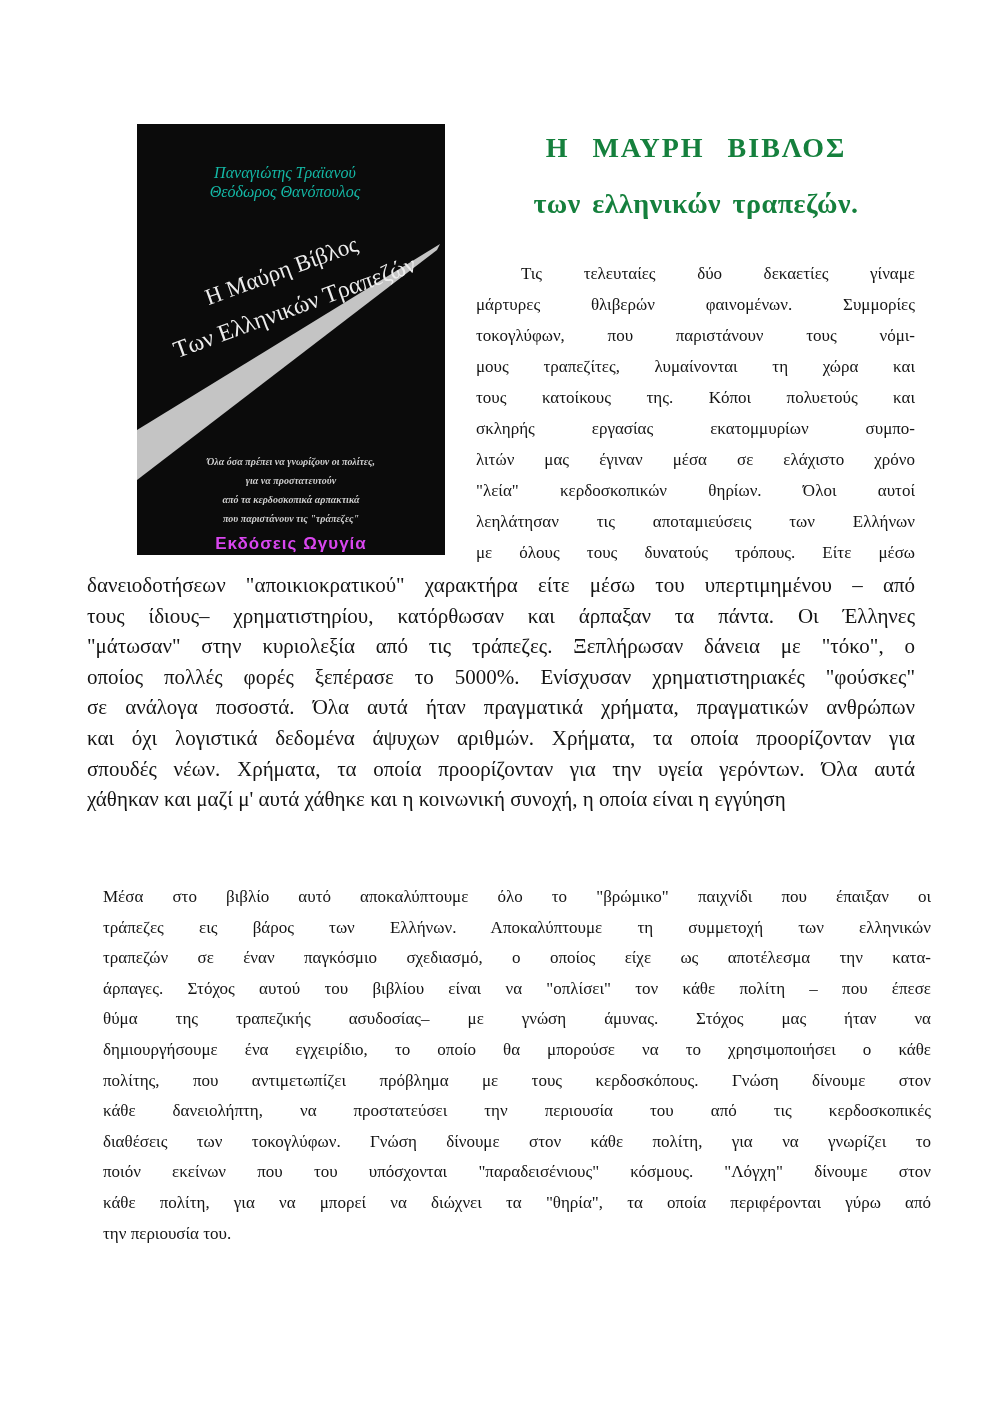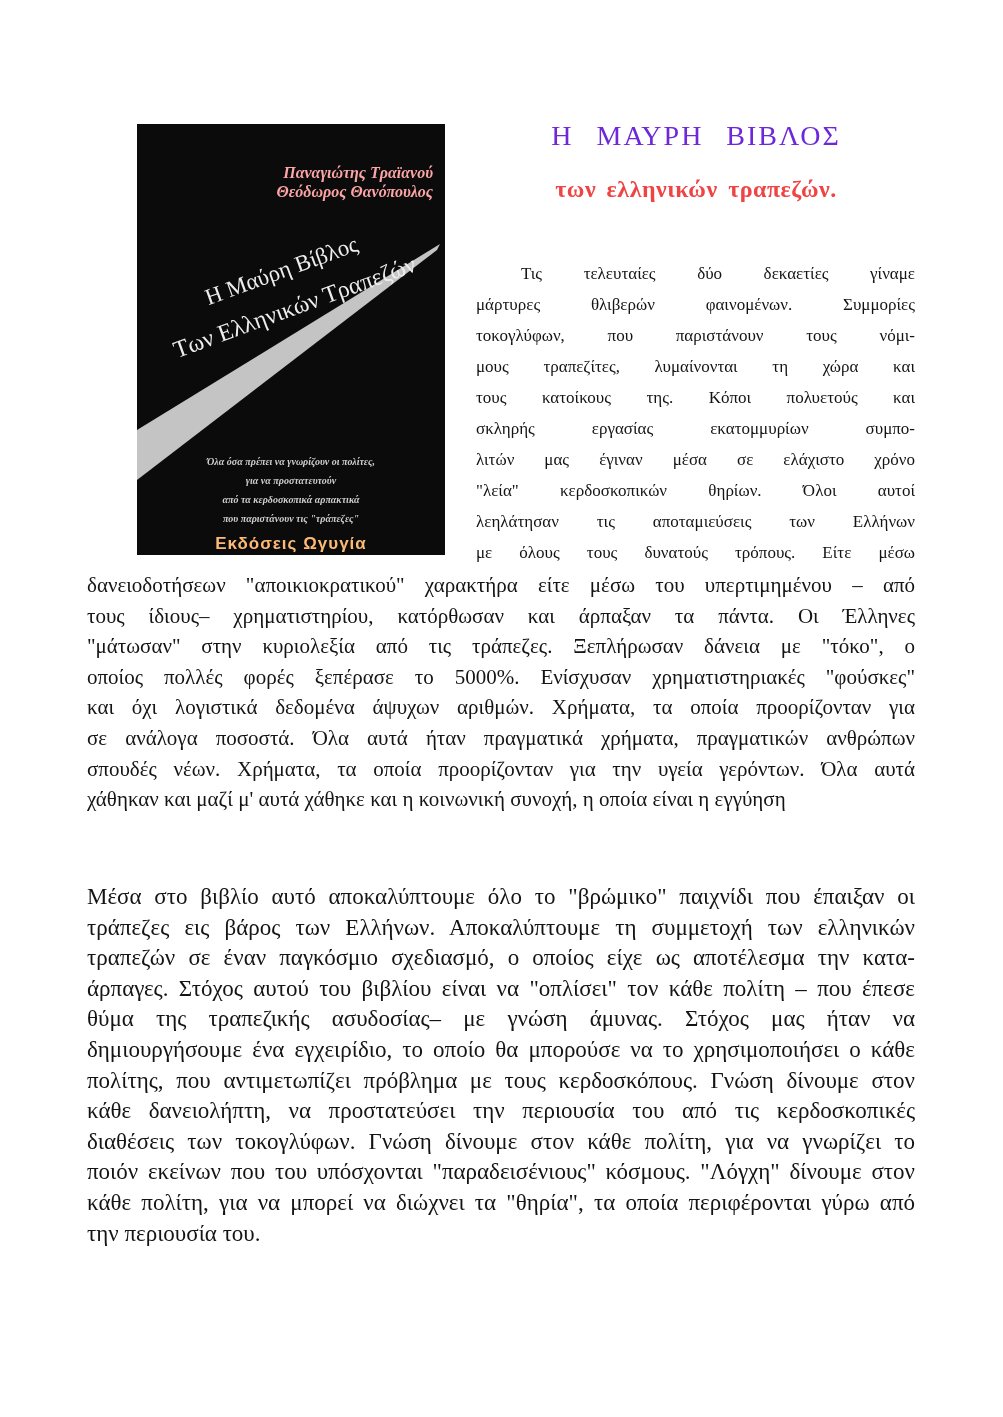--- a/index.html
+++ b/index.html
@@ -9,73 +9,72 @@
     font-family: "Liberation Serif", "DejaVu Serif", serif;
     color: #141414;
     position: relative;
     overflow: hidden;
   }
   .page { position: absolute; inset: 0; }
 
   
   .heading { position: absolute; left: 476px; top: 120px; width: 440px; text-align: center; }
   .heading h1 {
-    margin: 0; font-size: 28px; font-weight: normal; letter-spacing: 2px;
-    word-spacing: 14px; color: #6d28d9;
+    margin: 12px; font-size: 28px; font-weight: bold; letter-spacing: 2px;
+    word-spacing: 14px; color: #15803d;
   }
   .heading h2 {
-    margin: 24px 0 0 0; font-size: 24px; font-weight: bold; letter-spacing: 0.5px;
-    word-spacing: 4px; color: #ef4444;
+    margin: 24px 0 0 0; font-size: 28px; font-weight: bold; letter-spacing: 0.5px;
+    word-spacing: 4px; color: #15803d;
   }
 
   
   .cover {
     position: absolute; left: 137px; top: 124px; width: 308px; height: 431px;
     background: #0b0b0b; overflow: hidden;
   }
   .cover .stripe-svg { position: absolute; left: 0; top: 0; width: 308px; height: 431px; }
   .cover .authors {
     position: absolute; left: 0; top: 39px; width: 296px;
-    text-align: right; font-style: italic; font-size: 16px; line-height: 19px;
-    color: #fca5a5;
-    font-weight: bold;
+    text-align: center; font-style: italic; font-size: 16px; line-height: 19px;
+    color: #14b8a6;
   }
   .cover .diag-title {
     position: absolute; left: 16px; top: 127px; width: 270px; height: 76px;
     transform: rotate(-20deg); transform-origin: 50% 50%;
     text-align: center; color: #ededed;
   }
   .cover .diag-title .l1 { font-size: 23px; line-height: 38px; white-space: nowrap; }
   .cover .diag-title .l2 { font-size: 24px; line-height: 38px; white-space: nowrap; }
   .cover .tagline {
     position: absolute; left: 0; top: 328px; width: 308px;
     font-style: italic; font-weight: 600; font-size: 10px; line-height: 19px;
     color: #cfcfcf;
   }
   .cover .tagline .tl { text-align: center; }
   .cover .publisher {
     position: absolute; left: 0; top: 410px; width: 308px;
     text-align: center; font-family: "Liberation Sans", sans-serif;
-    font-weight: bold; font-size: 17px; letter-spacing: 1px; color: #fdba74;
+    font-weight: bold; font-size: 17px; letter-spacing: 1px; color: #d946ef;
   }
 
   
   .textblock .tl { text-align: justify; text-align-last: justify; }
   .intro {
     position: absolute; left: 476px; top: 258px; width: 439px;
     font-size: 17px; line-height: 31px;
   }
   .intro .tl:first-child { text-indent: 45px; }
   .para1 {
     position: absolute; left: 87px; top: 570px; width: 828px;
     font-size: 21px; line-height: 30.6px;
   }
   .para2 {
-    position: absolute; left: 87px; top: 882px; width: 828px;
-    font-size: 23px; line-height: 30.6px;
+    position: absolute; left: 103px; top: 882px; width: 828px;
+    font-size: 17px; line-height: 30.6px;
   }
   .endleft .tl:last-child { text-align-last: left; }
 </style>
 </head>
 <body>
 
 <div class="page">
 
   <div class="heading">
     <h1>Η  ΜΑΥΡΗ  ΒΙΒΛΟΣ</h1>
@@ -114,22 +113,22 @@
       <div class="tl">"λεία" κερδοσκοπικών θηρίων. Όλοι αυτοί</div>
       <div class="tl">λεηλάτησαν τις αποταμιεύσεις των Ελλήνων</div>
       <div class="tl">με όλους τους δυνατούς τρόπους. Είτε μέσω</div>
     </div>
 
   <div class="para1 textblock endleft">
       <div class="tl">δανειοδοτήσεων "αποικιοκρατικού" χαρακτήρα είτε μέσω του υπερτιμημένου – από</div>
       <div class="tl">τους ίδιους– χρηματιστηρίου, κατόρθωσαν και άρπαξαν τα πάντα. Οι Έλληνες</div>
       <div class="tl">"μάτωσαν" στην κυριολεξία από τις τράπεζες. Ξεπλήρωσαν δάνεια με "τόκο", ο</div>
       <div class="tl">οποίος πολλές φορές ξεπέρασε το 5000%. Ενίσχυσαν χρηματιστηριακές "φούσκες"</div>
+      <div class="tl">σε ανάλογα ποσοστά. Όλα αυτά ήταν πραγματικά χρήματα, πραγματικών ανθρώπων</div>
       <div class="tl">και όχι λογιστικά δεδομένα άψυχων αριθμών. Χρήματα, τα οποία προορίζονταν για</div>
-      <div class="tl">σε ανάλογα ποσοστά. Όλα αυτά ήταν πραγματικά χρήματα, πραγματικών ανθρώπων</div>
       <div class="tl">σπουδές νέων. Χρήματα, τα οποία προορίζονταν για την υγεία γερόντων. Όλα αυτά</div>
       <div class="tl">χάθηκαν και μαζί μ' αυτά χάθηκε και η κοινωνική συνοχή, η οποία είναι η εγγύηση</div>
     </div>
 
   <div class="para2 textblock endleft">
       <div class="tl">Μέσα στο βιβλίο αυτό αποκαλύπτουμε όλο το "βρώμικο" παιχνίδι που έπαιξαν οι</div>
       <div class="tl">τράπεζες εις βάρος των Ελλήνων. Αποκαλύπτουμε τη συμμετοχή των ελληνικών</div>
       <div class="tl">τραπεζών σε έναν παγκόσμιο σχεδιασμό, ο οποίος είχε ως αποτέλεσμα την κατα-</div>
       <div class="tl">άρπαγες. Στόχος αυτού του βιβλίου είναι να "οπλίσει" τον κάθε πολίτη – που έπεσε</div>
       <div class="tl">θύμα της τραπεζικής ασυδοσίας– με γνώση άμυνας. Στόχος μας ήταν να</div>

